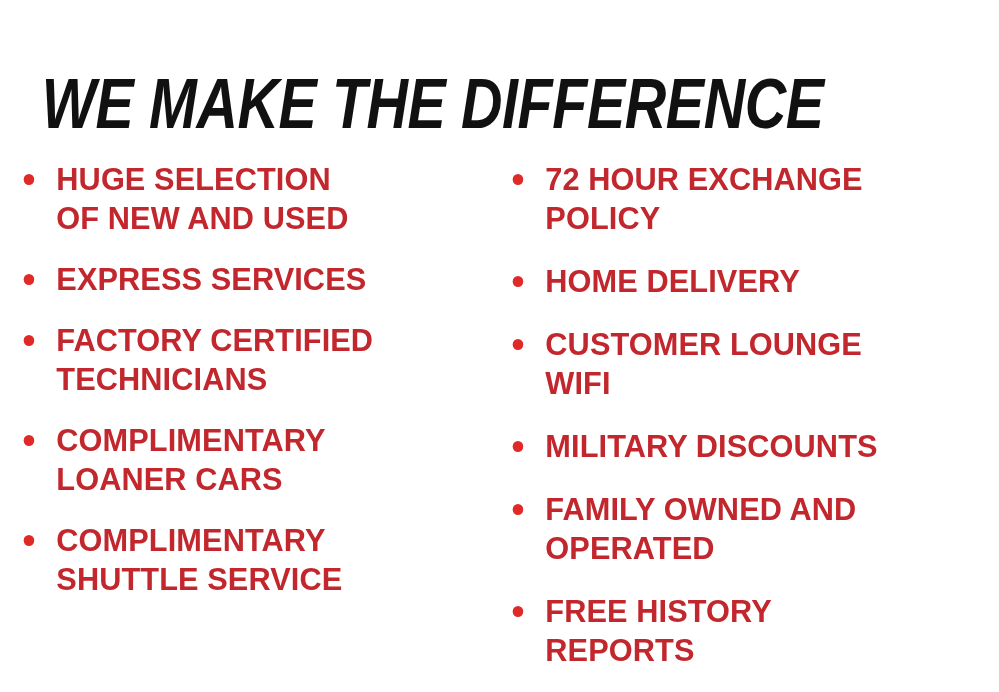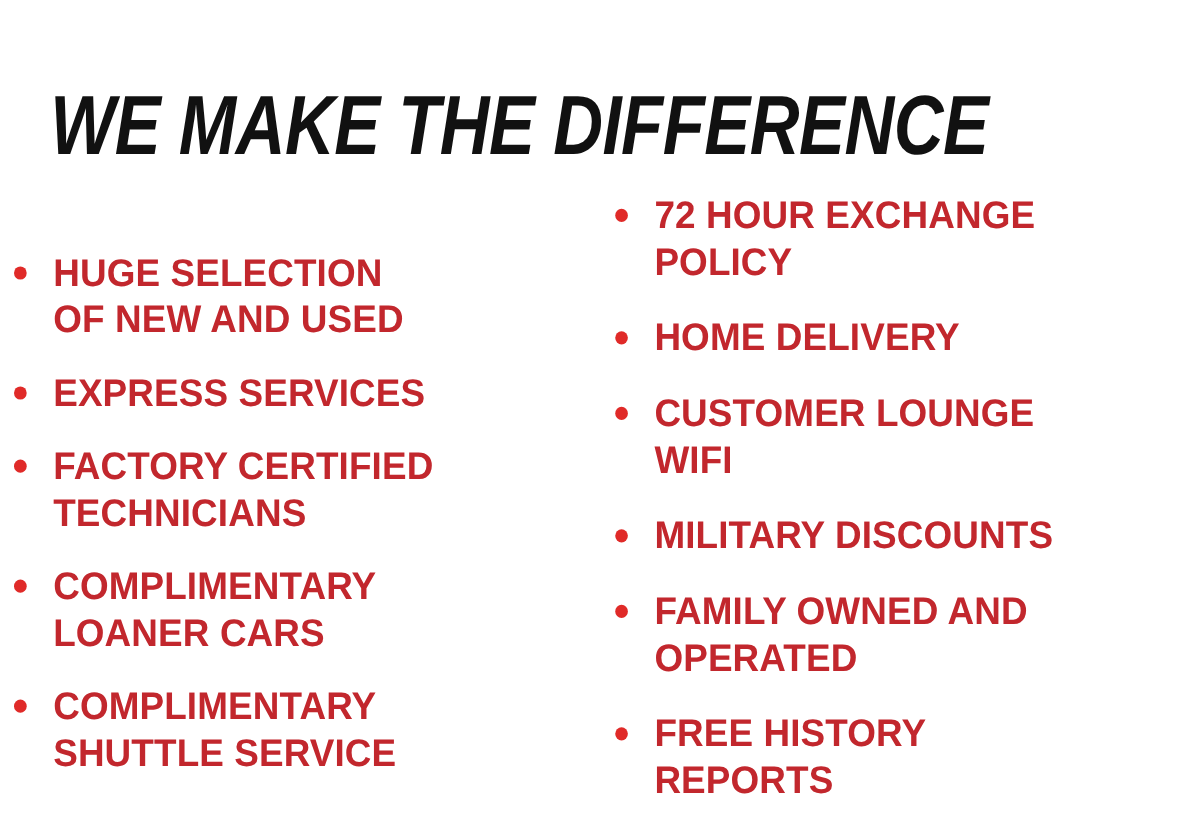--- a/index.html
+++ b/index.html
@@ -74,21 +74,21 @@
     left: 0;
     top: 160px;
     width: 999px;
     height: 532px;
   }
   .col {
     position: absolute;
     top: 0;
     width: 480px;
   }
-  .col-left  { left: 4px; margin-top: 48px; }
+  .col-left  { left: 16px; }
   .col-right { left: 505px; }
 
   ul.bullets {
     list-style: none;
     margin: 0;
     padding: 0;
   }
   ul.bullets li {
     position: relative;
     padding-left: 42px;

